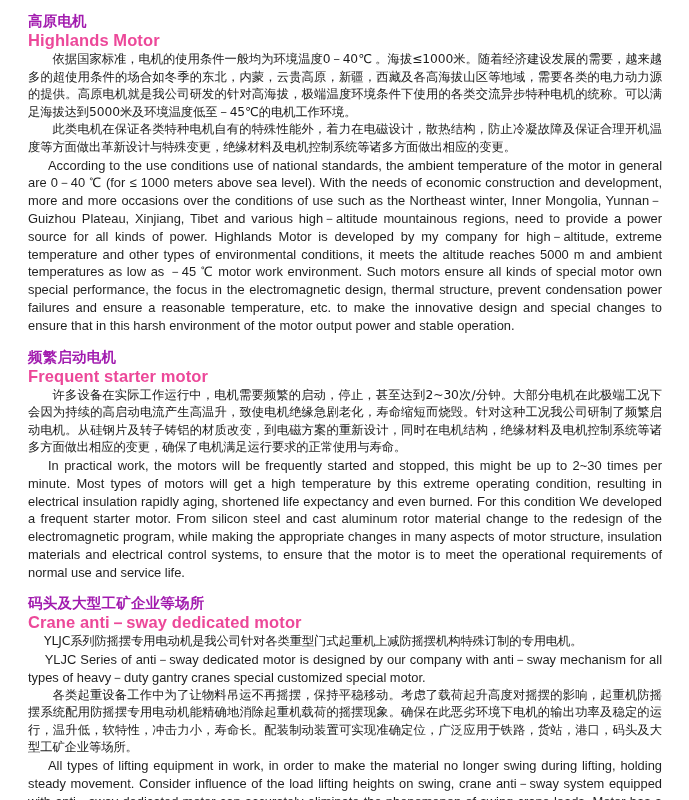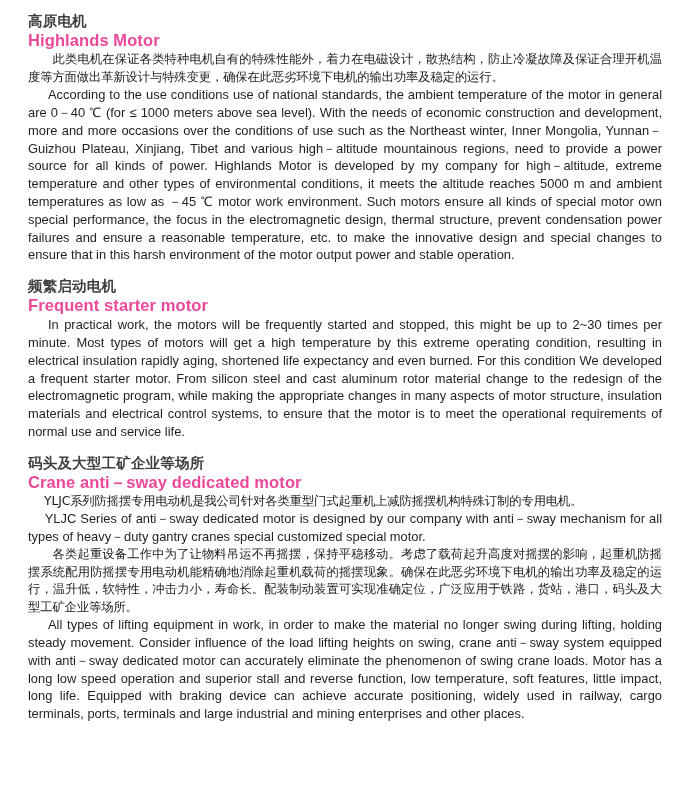--- a/index.html
+++ b/index.html
@@ -27,21 +27,21 @@
   }
   .section + .section {
     margin-top: 13px;
   }
   .heading-cn {
     font-family: "DejaVu Sans", "Liberation Sans", sans-serif;
     font-size: 14.5px;
     font-weight: bold;
     line-height: 18px;
     letter-spacing: 0.2px;
-    color: #404040;
+    color: #a21caf;
     margin: 0;
   }
   .heading-en {
     font-family: "Liberation Sans", sans-serif;
     font-size: 16.5px;
     font-weight: bold;
     line-height: 20px;
     letter-spacing: 0.1px;
     color: #ec4899;
     margin: 0 0 1px 0;
@@ -74,27 +74,29 @@
   }
 </style>
 </head>
 <body>
 
 <div class="page">
 
   <div class="section">
     <h2 class="heading-cn">高原电机</h2>
     <h3 class="heading-en">Highlands Motor</h3>
-    <p class="body-cn">此类电机在保证各类特种电机自有的特殊性能外，着力在电磁设计，散热结构，防止冷凝故障及保证合理开机温度等方面做出革新设计与特殊变更，确保在此恶劣环境下电机的输出功率及稳定的运行。</p>
+    <p class="body-cn">依据国家标准，电机的使用条件一般均为环境温度0－40℃ 。海拔≤1000米。随着经济建设发展的需要，越来越多的超使用条件的场合如冬季的东北，内蒙，云贵高原，新疆，西藏及各高海拔山区等地域，需要各类的电力动力源的提供。高原电机就是我公司研发的针对高海拔，极端温度环境条件下使用的各类交流异步特种电机的统称。可以满足海拔达到5000米及环境温度低至－45℃的电机工作环境。</p>
+    <p class="body-cn">此类电机在保证各类特种电机自有的特殊性能外，着力在电磁设计，散热结构，防止冷凝故障及保证合理开机温度等方面做出革新设计与特殊变更，绝缘材料及电机控制系统等诸多方面做出相应的变更。</p>
     <p class="body-en">According to the use conditions use of national standards, the ambient temperature of the motor in general are 0－40 ℃ (for ≤ 1000 meters above sea level). With the needs of economic construction and development, more and more occasions over the conditions of use such as the Northeast winter, Inner Mongolia, Yunnan－Guizhou Plateau, Xinjiang, Tibet and various high－altitude mountainous regions, need to provide a power source for all kinds of power. Highlands Motor is developed by my company for high－altitude, extreme temperature and other types of environmental conditions, it meets the altitude reaches 5000 m and ambient temperatures as low as －45 ℃ motor work environment. Such motors ensure all kinds of special motor own special performance, the focus in the electromagnetic design, thermal structure, prevent condensation power failures and ensure a reasonable temperature, etc. to make the innovative design and special changes to ensure that in this harsh environment of the motor output power and stable operation.</p>
   </div>
 
   <div class="section">
     <h2 class="heading-cn">频繁启动电机</h2>
     <h3 class="heading-en">Frequent starter motor</h3>
+    <p class="body-cn">许多设备在实际工作运行中，电机需要频繁的启动，停止，甚至达到2~30次/分钟。大部分电机在此极端工况下会因为持续的高启动电流产生高温升，致使电机绝缘急剧老化，寿命缩短而烧毁。针对这种工况我公司研制了频繁启动电机。从硅钢片及转子铸铝的材质改变，到电磁方案的重新设计，同时在电机结构，绝缘材料及电机控制系统等诸多方面做出相应的变更，确保了电机满足运行要求的正常使用与寿命。</p>
     <p class="body-en">In practical work, the motors will be frequently started and stopped, this might be up to 2~30 times per minute. Most types of motors will get a high temperature by this extreme operating condition, resulting in electrical insulation rapidly aging, shortened life expectancy and even burned. For this condition We developed a frequent starter motor. From silicon steel and cast aluminum rotor material change to the redesign of the electromagnetic program, while making the appropriate changes in many aspects of motor structure, insulation materials and electrical control systems, to ensure that the motor is to meet the operational requirements of normal use and service life.</p>
   </div>
 
   <div class="section">
     <h2 class="heading-cn">码头及大型工矿企业等场所</h2>
     <h3 class="heading-en">Crane anti－sway dedicated motor</h3>
     <p class="body-cn tight">YLJC系列防摇摆专用电动机是我公司针对各类重型门式起重机上减防摇摆机构特殊订制的专用电机。</p>
     <p class="body-en tight">YLJC Series of anti－sway dedicated motor is designed by our company with anti－sway mechanism for all types of heavy－duty gantry cranes special customized special motor.</p>
     <p class="body-cn">各类起重设备工作中为了让物料吊运不再摇摆，保持平稳移动。考虑了载荷起升高度对摇摆的影响，起重机防摇摆系统配用防摇摆专用电动机能精确地消除起重机载荷的摇摆现象。确保在此恶劣环境下电机的输出功率及稳定的运行，温升低，软特性，冲击力小，寿命长。配装制动装置可实现准确定位，广泛应用于铁路，货站，港口，码头及大型工矿企业等场所。</p>
     <p class="body-en">All types of lifting equipment in work, in order to make the material no longer swing during lifting, holding steady movement. Consider influence of the load lifting heights on swing, crane anti－sway system equipped with anti－sway dedicated motor can accurately eliminate the phenomenon of swing crane loads. Motor has a long low speed operation and superior stall and reverse function, low temperature, soft features, little impact, long life. Equipped with braking device can achieve accurate positioning, widely used in railway, cargo terminals, ports, terminals and large industrial and mining enterprises and other places.</p>

